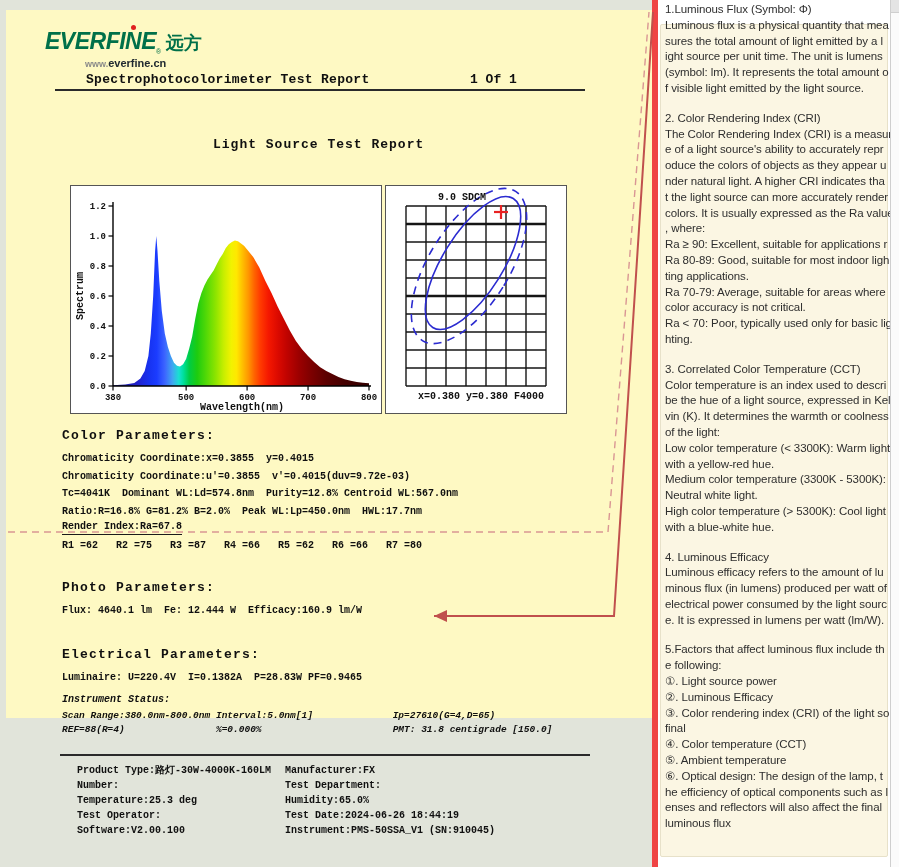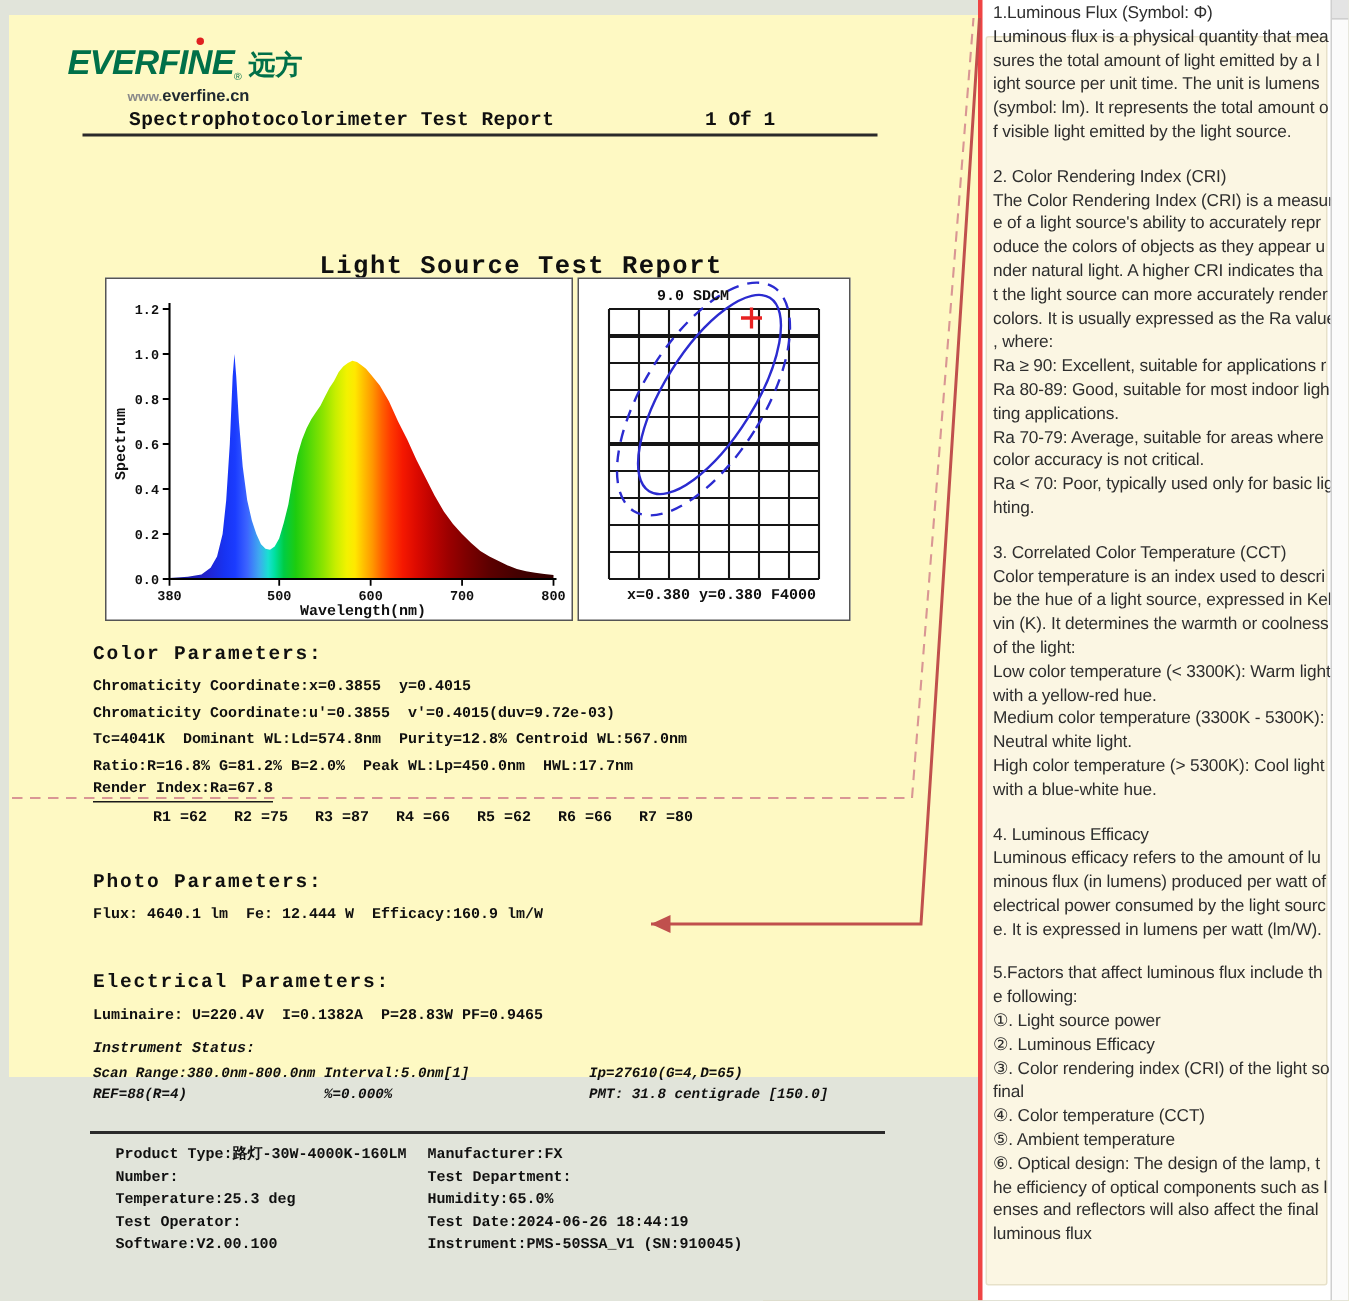--- a/index.html
+++ b/index.html
@@ -13,37 +13,37 @@
   .logo-cn{font-family:"Liberation Sans","DejaVu Sans",sans-serif;font-weight:bold;font-size:18px;color:#007049;}
   .logo-dot{width:5px;height:5px;border-radius:50%;background:#e02020;}
   .logo-reg{font-family:"Liberation Sans",sans-serif;font-size:7px;color:#007049;}
   .logo-www{font-family:"Liberation Sans",sans-serif;font-size:9px;color:#8a8a8a;font-weight:bold;}
   .logo-domain{font-family:"Liberation Sans",sans-serif;font-size:11px;color:#202a30;font-weight:bold;}
   
   .mono{font-weight:bold;color:#101010;white-space:pre;}
   .report-title{font-size:13px;letter-spacing:0.3px;}
   .page-indicator{font-size:13px;}
   .title-rule{height:0;border-top:2px solid #2a2a2a;}
-  .main-title{font-size:17px;letter-spacing:1px;margin-top:32px;}
+  .main-title{font-size:13px;letter-spacing:1px;}
   .sec-heading{font-size:13px;letter-spacing:1.2px;}
   .body-lines .tline{font-size:10px;line-height:17.5px;font-weight:bold;white-space:pre;color:#101010;}
-  .r-lines .tline{font-size:10px;line-height:17px;font-weight:bold;white-space:pre;color:#101010;margin-left:40px;}
+  .r-lines .tline{font-size:10px;line-height:17px;font-weight:bold;white-space:pre;color:#101010;}
   .one-line{font-size:10px;}
   .underline-black{display:inline-block;border-bottom:1.5px solid #1a1a1a;padding-bottom:2px;}
   .instr{font-style:italic;}
   .instr-lines .tline{font-size:9.5px;line-height:14px;font-weight:bold;font-style:italic;white-space:pre;color:#101010;}
   .table-rule{height:0;border-top:2px solid #2a2a2a;}
   .prod-lines .tline{font-size:10px;line-height:15px;font-weight:bold;white-space:pre;color:#101010;}
   
   .chart-svg{background:#ffffff;border:1px solid #555;}
   .ax{font:bold 9px "Liberation Mono","DejaVu Sans Mono",monospace;fill:#101010;}
   .axl{font:bold 10px "Liberation Mono","DejaVu Sans Mono",monospace;fill:#101010;}
   
   .side-panel{position:absolute;left:652px;top:0;width:247px;height:867px;background:#ffffff;
-              border-left:3px solid #ef4444;box-sizing:border-box;}
+              border-left:6px solid #ef4444;box-sizing:border-box;}
   .note-box{position:absolute;left:2px;top:24px;width:228px;height:833px;background:#fbf6e3;
             border:1px solid #e7e1c9;box-sizing:border-box;border-radius:2px;}
   .panel-text{position:absolute;left:7px;top:2px;width:225px;
               font-family:"Liberation Sans",sans-serif;font-size:11.5px;line-height:15.8px;
               color:#2e2e2e;letter-spacing:-0.1px;}
   .panel-text .sec{margin:0 0 14px 0;}
   .panel-text .pline{white-space:nowrap;}
   .scrollbar{position:absolute;left:232px;top:0;width:15px;height:867px;background:#fbfbfb;
              border-left:1px solid #cfcfcf;box-sizing:border-box;}
   .scrollbar-cap{position:absolute;left:0;top:0;width:100%;height:13px;background:#e4e4e4;border-bottom:1px solid #cfcfcf;box-sizing:border-box;}

